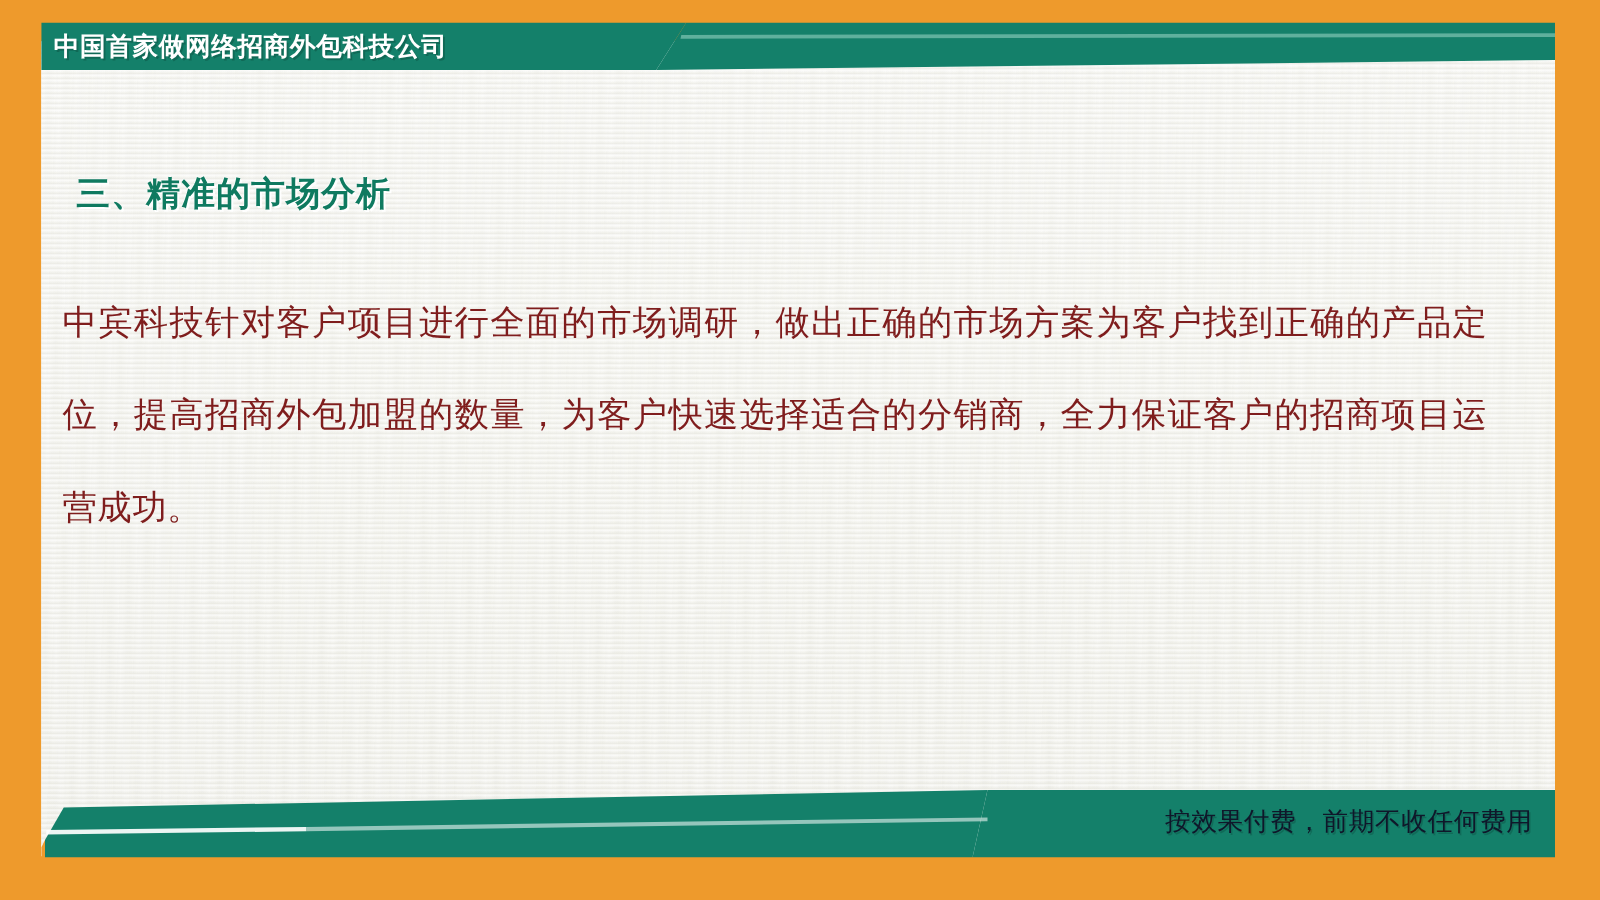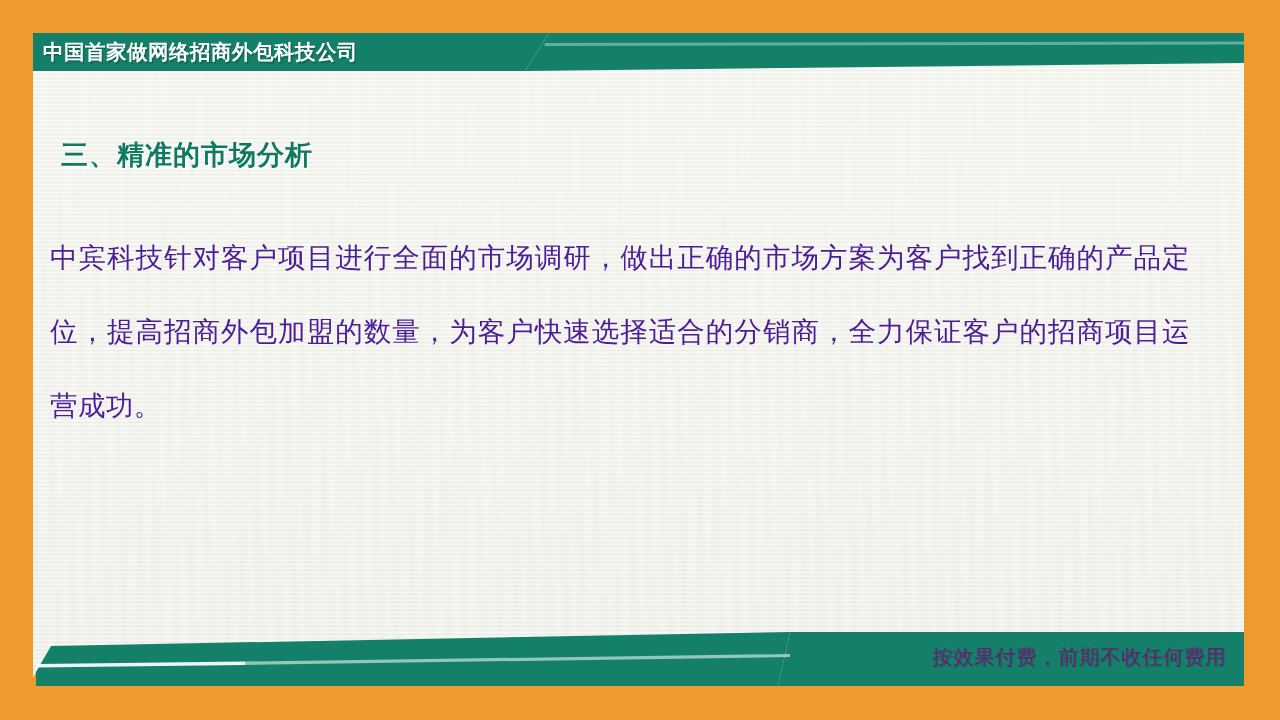--- a/index.html
+++ b/index.html
@@ -45,21 +45,21 @@
         rgba(255,255,255,0) 9px,
         rgba(255,255,255,0.45) 17px),
       linear-gradient(#fafaf6,#f2f2ec);
     opacity:.9;
     pointer-events:none;
   }
 
   
   #header{
     position:absolute;
-    left:33px; top:33px;
+    left:33px; top:18px;
     width:1072px; height:38px;
     pointer-events:none;
   }
   #header svg{ display:block; }
   .hdr-title{
     position:absolute;
     left:10px; top:0px;
     height:38px;
     display:flex; align-items:center;
     padding-left:0;
@@ -91,42 +91,42 @@
       1.5px 1.5px 0 rgba(255,255,255,.95),
      -0.5px -0.5px 0 rgba(255,255,255,.6);
   }
   #paragraph{
     position:absolute;
     left:17px; top:150px;
     width:1140px;
     font-family:"Liberation Serif", serif;
     font-size:27.5px;
     line-height:74px;
-    color:#4c1d95;
+    color:#7f1d1d;
     text-align:justify;
     text-justify:inter-character;
     letter-spacing:.4px;
   }
 
   
   #footer{
     position:absolute;
     left:33px; top:620px;
     width:1211px; height:66px;
     z-index:4;
     pointer-events:none;
   }
   #footer svg{ display:block; }
   .ftr-text{
     position:absolute;
     right:18px; top:18px;
     height:38px;
     display:flex; align-items:center;
     font-size:20.5px;
-    color:#701a75;
+    color:#0f172a;
     letter-spacing:.5px;
     text-shadow:1.2px 1.2px 0 rgba(0,0,0,.16);
     white-space:nowrap;
     z-index:6;
   }
 </style>
 </head>
 <body>
 
 <div id="slide">

